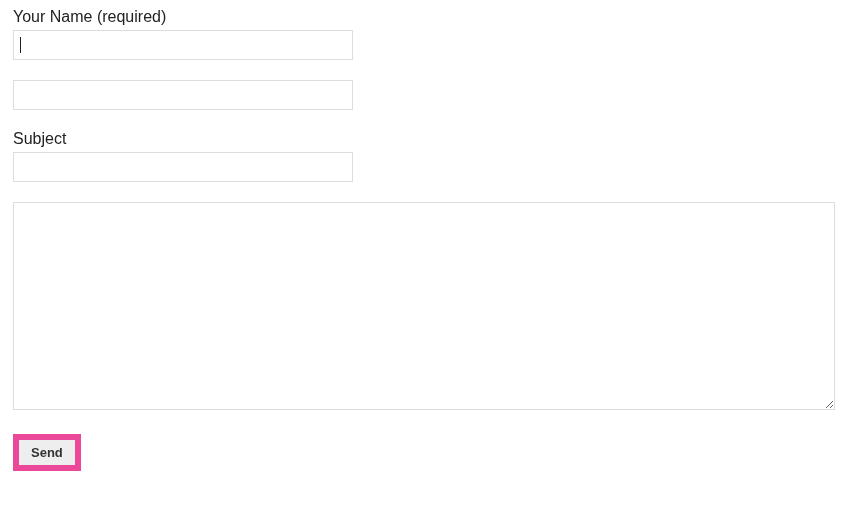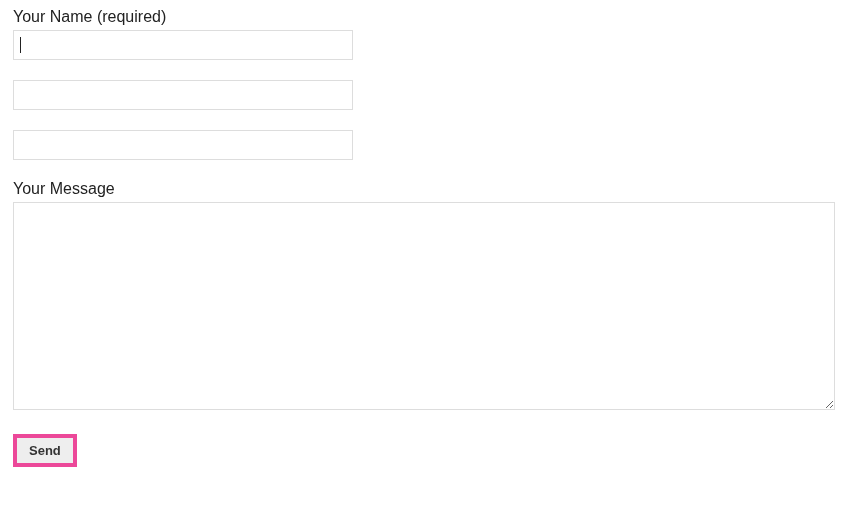--- a/index.html
+++ b/index.html
@@ -38,21 +38,21 @@
       height: 208px;
       border: 1px solid #ddd;
       padding: 4px 6px;
       font-size: 15px;
       font-family: inherit;
       resize: both;
       background: #fff;
     }
     .submit-btn {
       background: #eee;
-      border: 4px solid #ec4899;
+      border: 6px solid #ec4899;
       padding: 5px 12px;
       font-size: 13px;
       font-weight: bold;
       color: #333;
       cursor: pointer;
       font-family: inherit;
     }
     .with-cursor {
       position: relative;
     }
@@ -75,22 +75,22 @@
       <input type="text" value="" style="">
       <span class="cursor-line"></span>
     </div>
   </div>
 
   <div class="form-group">
     <input type="email" value="" style="">
   </div>
 
   <div class="form-group">
+    <label>Subject</label>
     <input type="text" value="" style="">
   </div>
 
   <div class="form-group">
-    <label>Your Message</label>
     <textarea style=""></textarea>
   </div>
 
   <button type="submit" class="submit-btn">Send</button>
 </form>
 
 </body></html>

